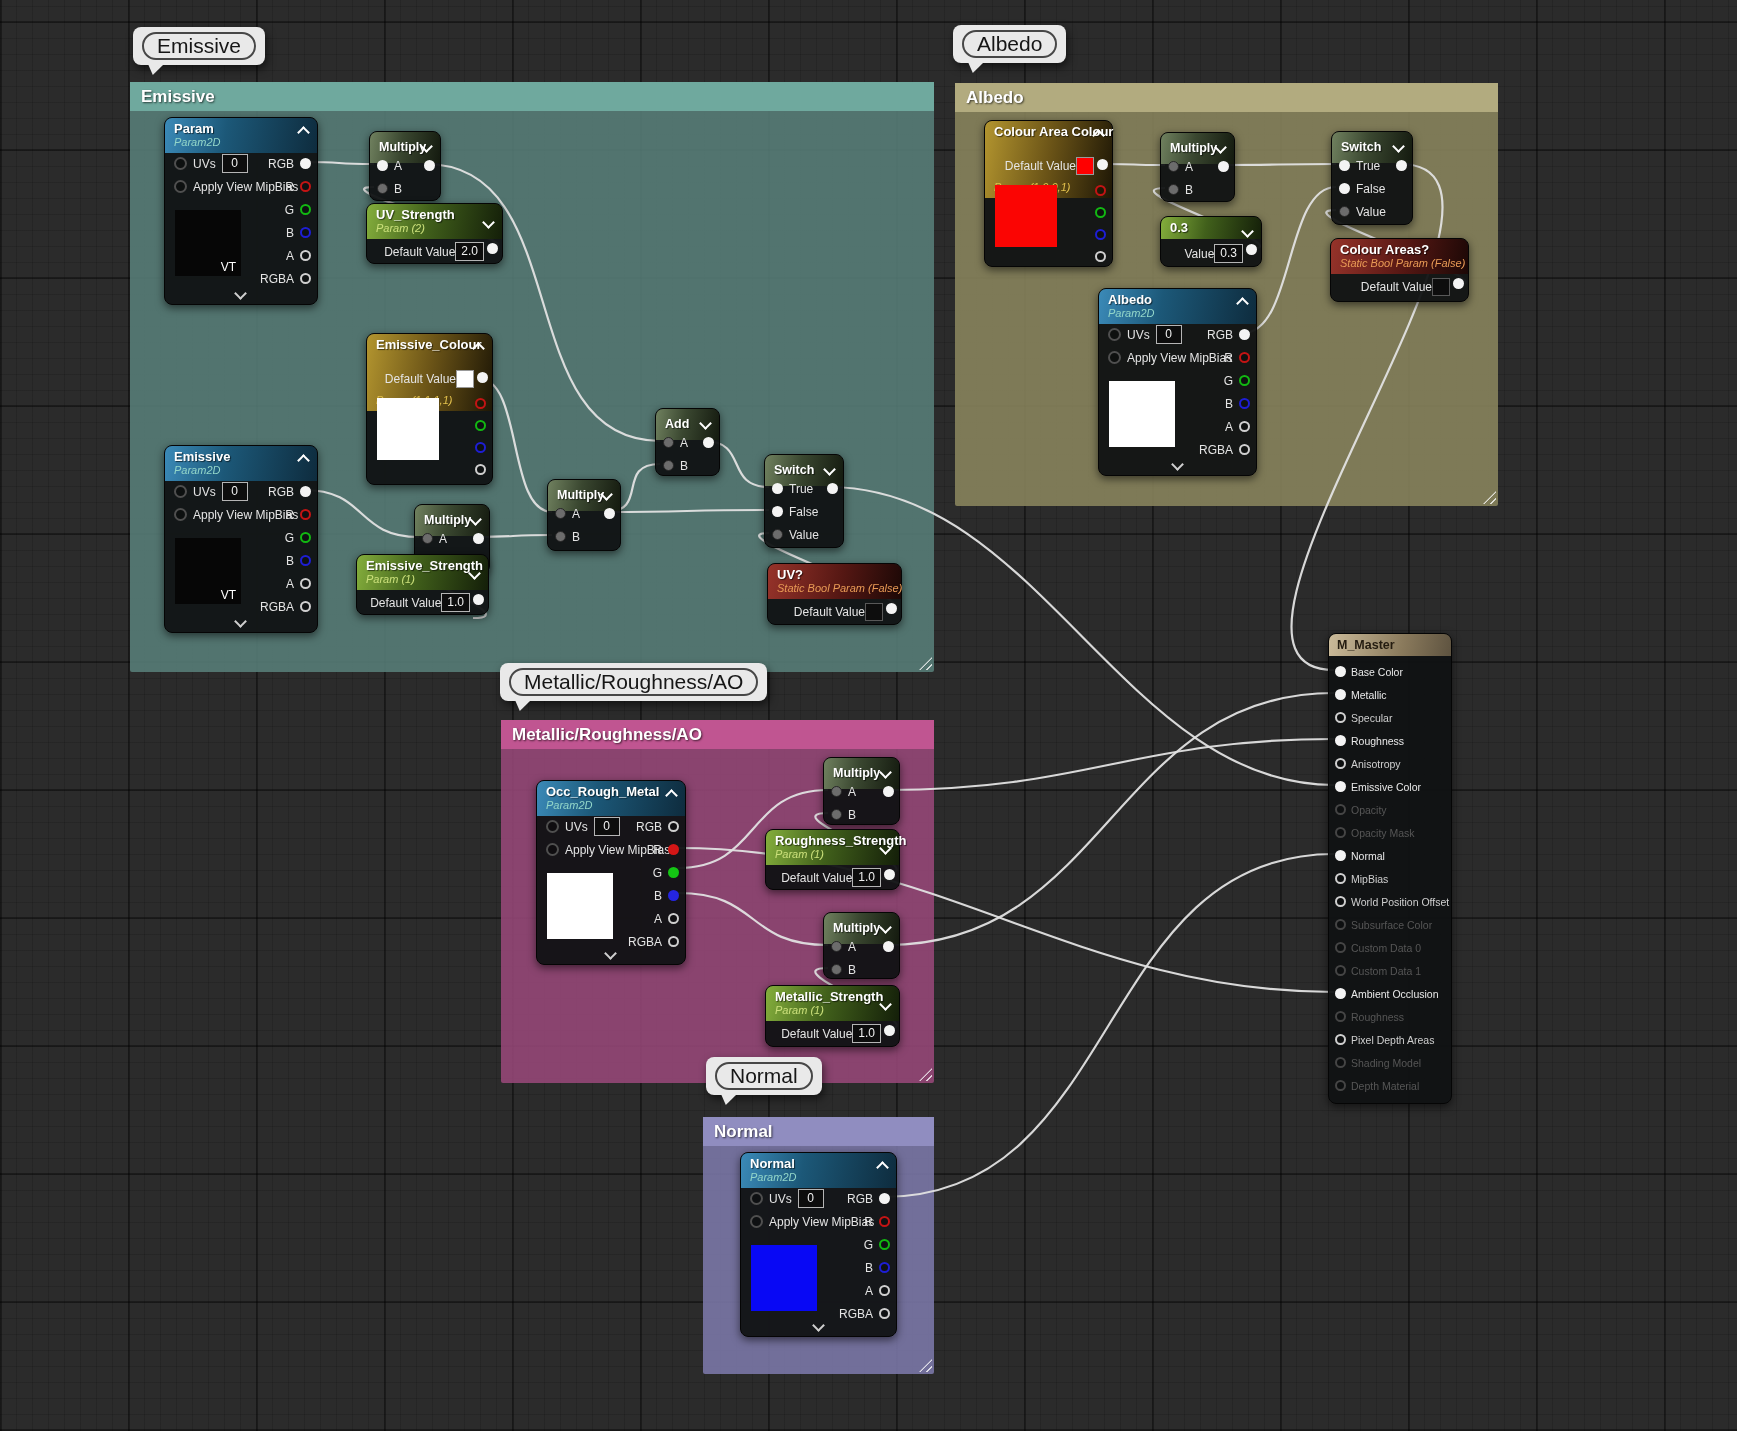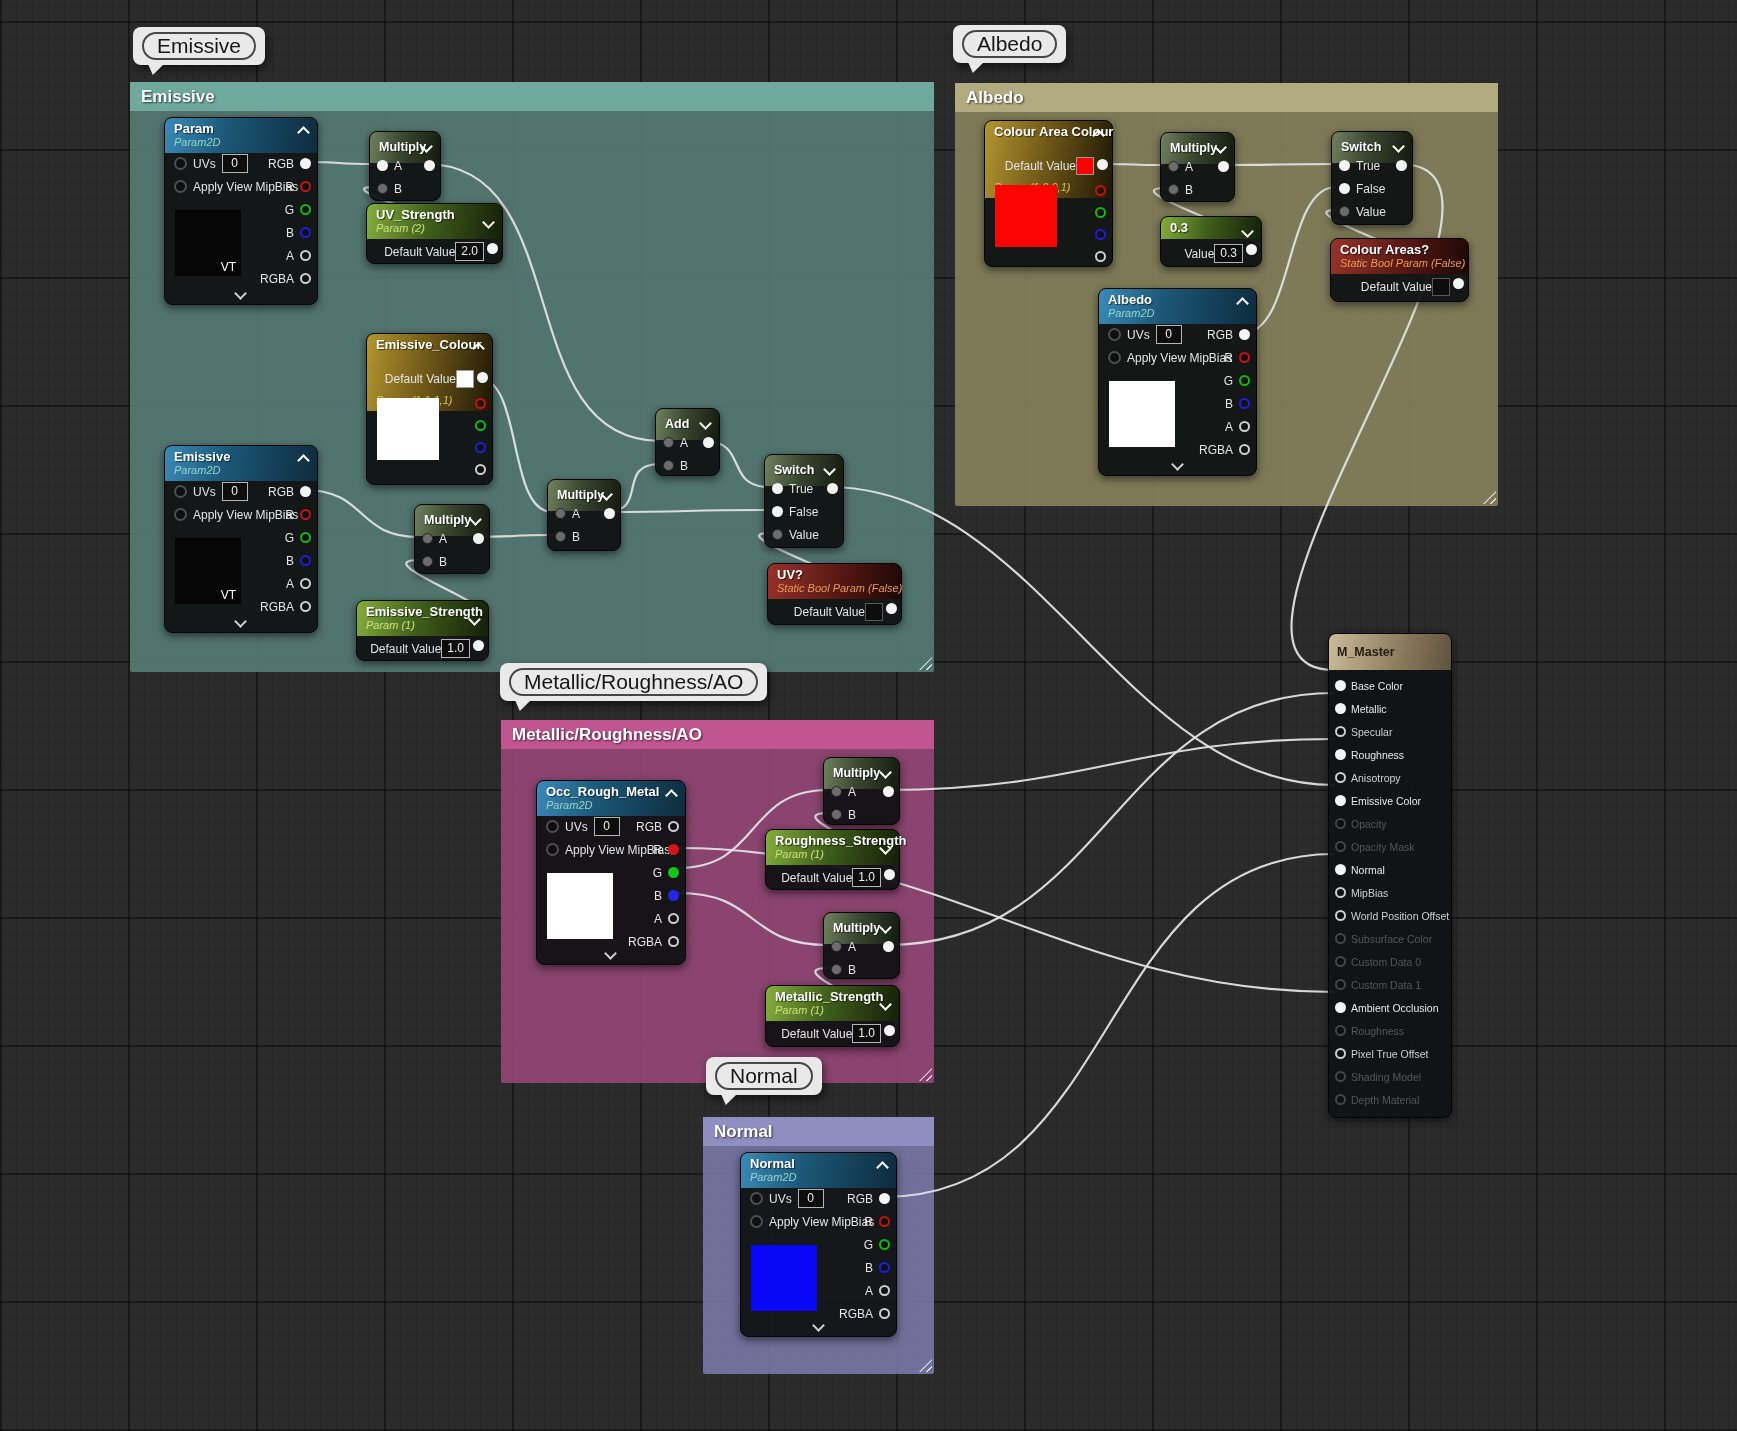--- a/index.html
+++ b/index.html
@@ -76,21 +76,21 @@
   .expander{position:absolute;bottom:3px;left:50%;margin-left:-5px;}
   .expander .chv{border-color:#cfcfcf;}
   .mrow{height:23px;display:flex;align-items:center;gap:5px;padding-left:6px;}
   .mathrows{position:absolute;left:7px;top:22px;display:flex;flex-direction:column;}
   .mathrows .row{height:23px;}
   .outpin{position:absolute;}
   .defrow{position:absolute;left:0;right:18px;display:flex;align-items:center;
           justify-content:flex-end;height:23px;}
   
   .master-hdr{background:linear-gradient(100deg,#cbbb9a 0%,#8a7a5c 60%,#5e5340 100%);
-      border-radius:7px 7px 0 0;height:22px;line-height:22px;padding:7px 8px;font-size:12.5px;
+      border-radius:7px 7px 0 0;height:22px;line-height:22px;padding:0 8px;font-size:12.5px;
       font-weight:bold;color:#241c10;}
   .master-list{padding:4px 0 6px 0;}
   .mst-on .lbl{color:#e9e9e9;}
   .mst-hollow .lbl{color:#cfcfcf;}
   .mst-off .lbl{color:#565656;}
   .mst-off .pin{border:2.5px solid #454545 !important;background:rgba(0,0,0,.2) !important;}
   .lbl{font-size:10.5px;white-space:nowrap;}
 </style>
 </head>
 <body>
@@ -298,21 +298,21 @@
           <span class="pin p-grey"></span>
           <span>A</span>
         </div>
         <div class="row">
           <span class="pin p-grey"></span>
           <span>B</span>
         </div>
       </div>
       <span class="pin p-white outpin" style="right: 5px; top: 28px; position: absolute;"></span>
     </div>
-    <div class="node" style="left: 356px; top: 600px; width: 131px; height: 59px;">
+    <div class="node" style="left: 356px; top: 554px; width: 131px; height: 59px;">
       <div class="nh hdr-scalar">
         <span class="t">Emissive_Strength</span>
         <span class="st">Param (1)</span>
         <span class="h-chv h-chv2"><span class="chv chv-dn"></span></span>
       </div>
       <div class="defrow" style="top: 36px;">
         <span>Default Value</span>
         <span class="vbox">1.0</span>
       </div>
       <span class="pin p-white outpin" style="right: 4px; top: 39px; position: absolute;"></span>
@@ -722,21 +722,21 @@
         <div class="mrow mst-on">
           <span class="pin p-white"></span>
           <span class="lbl">Ambient Occlusion</span>
         </div>
         <div class="mrow mst-off">
           <span class="pin p-ring"></span>
           <span class="lbl">Roughness</span>
         </div>
         <div class="mrow mst-hollow">
           <span class="pin p-ring"></span>
-          <span class="lbl">Pixel True Offset</span>
+          <span class="lbl">Pixel Depth Areas</span>
         </div>
         <div class="mrow mst-off">
           <span class="pin p-ring"></span>
           <span class="lbl">Shading Model</span>
         </div>
         <div class="mrow mst-off">
           <span class="pin p-ring"></span>
           <span class="lbl">Depth Material</span>
         </div>
       </div>

